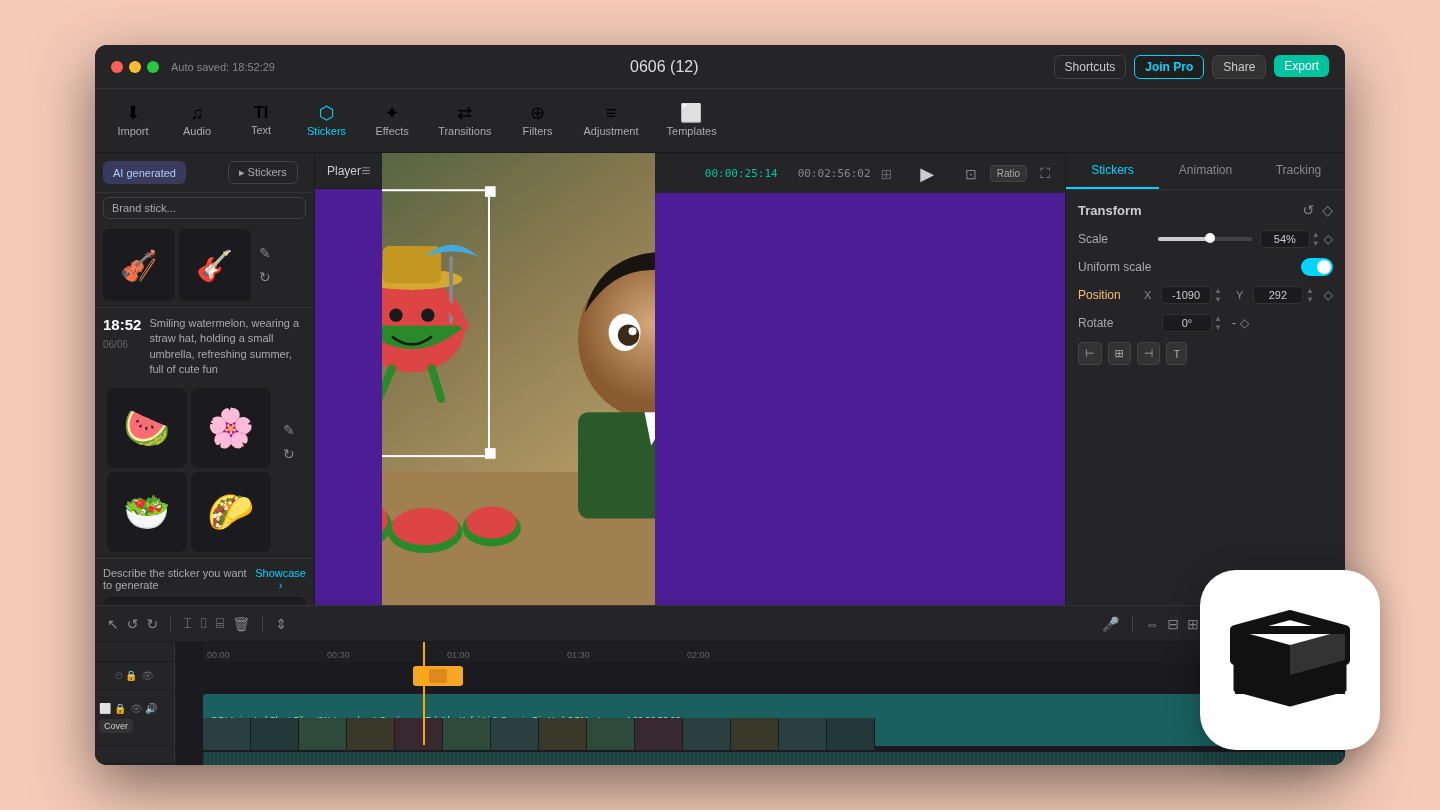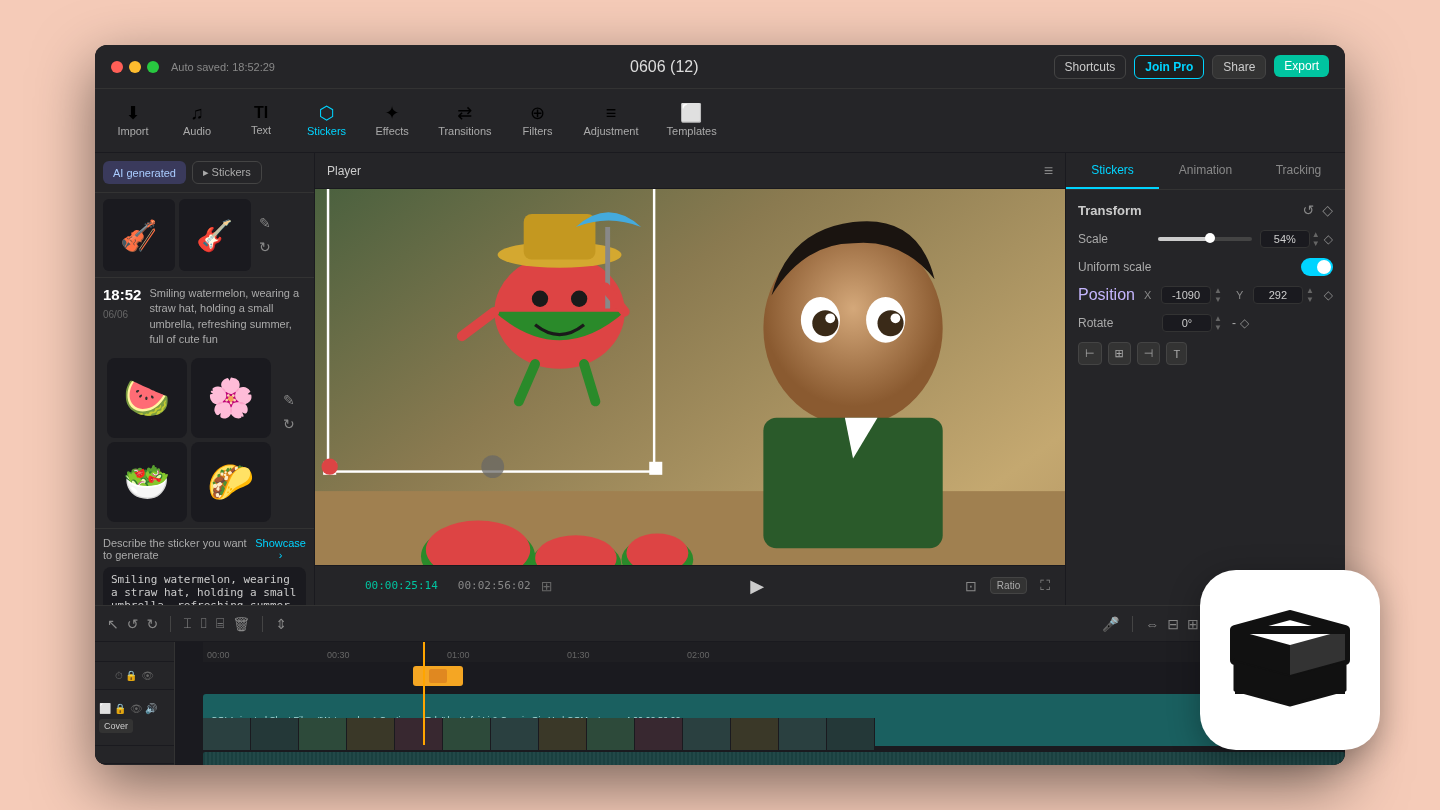--- a/index.html
+++ b/index.html
@@ -148,21 +148,21 @@
       border-bottom: 1px solid #333;
     }
     .tag-btn {
       padding: 4px 10px;
       border-radius: 6px;
       font-size: 11px;
       cursor: pointer;
       border: none;
     }
     .tag-ai { background: #3a3a5c; color: #aaccff; }
-    .tag-stickers { background: transparent; color: #aaa; border: 1px solid #444; }
+    .tag-stickers { background: transparent; color: #aaa; border: 1px solid #444; margin-left: 36px; }
     .tag-brand { background: transparent; color: #aaa; border: 1px solid #444; width: 100%; text-align: left; padding: 4px 8px; border-radius: 6px; }
     .sticker-prev-row {
       display: flex;
       gap: 4px;
       padding: 6px 8px;
       border-bottom: 1px solid #333;
     }
     .sticker-prev {
       width: 72px;
       height: 72px;
@@ -239,21 +239,20 @@
       font-size: 11px;
       resize: none;
       height: 48px;
       outline: none;
     }
     
     .center-panel {
       flex: 1;
       background: #4c1d95;
       display: flex;
-      flex-direction: column;
     }
     .player-bar {
       height: 36px;
       background: #252528;
       display: flex;
       align-items: center;
       padding: 0 12px;
       border-bottom: 1px solid #1a1a1f;
     }
     .player-title { color: #ccc; font-size: 12px; }
@@ -406,21 +405,21 @@
       height: 14px;
       background: #fff;
       border-radius: 50%;
     }
     .pos-row {
       display: flex;
       align-items: center;
       margin-bottom: 10px;
       gap: 6px;
     }
-    .pos-label { color: #c4b5fd; font-size: 16px; width: 60px; flex-shrink: 0; }
+    .pos-label { color: #fdba74; font-size: 12px; width: 60px; flex-shrink: 0; }
     .pos-field {
       display: flex;
       align-items: center;
       gap: 3px;
     }
     .pos-axis { color: #888; font-size: 11px; width: 14px; }
     .align-row {
       display: flex;
       gap: 6px;
       margin-top: 8px;
@@ -663,20 +662,23 @@
       <span class="tool-label">Templates</span>
     </div>
   </div>
 
   <div class="main-content">
 
     <div class="left-panel">
       <div class="left-panel-top">
         <button class="tag-btn tag-ai">AI generated</button>
         <button class="tag-btn tag-stickers">▸ Stickers</button>
+      </div>
+      <div style="padding:4px 8px;">
+        <button class="tag-btn tag-brand">Brand stick...</button>
       </div>
 
       <div class="sticker-prev-row">
         <div class="sticker-prev">🎻</div>
         <div class="sticker-prev">🎸</div>
         <div class="sticker-prev-actions">
           <span class="icon-action">✎</span>
           <span class="icon-action">↻</span>
         </div>
       </div>

